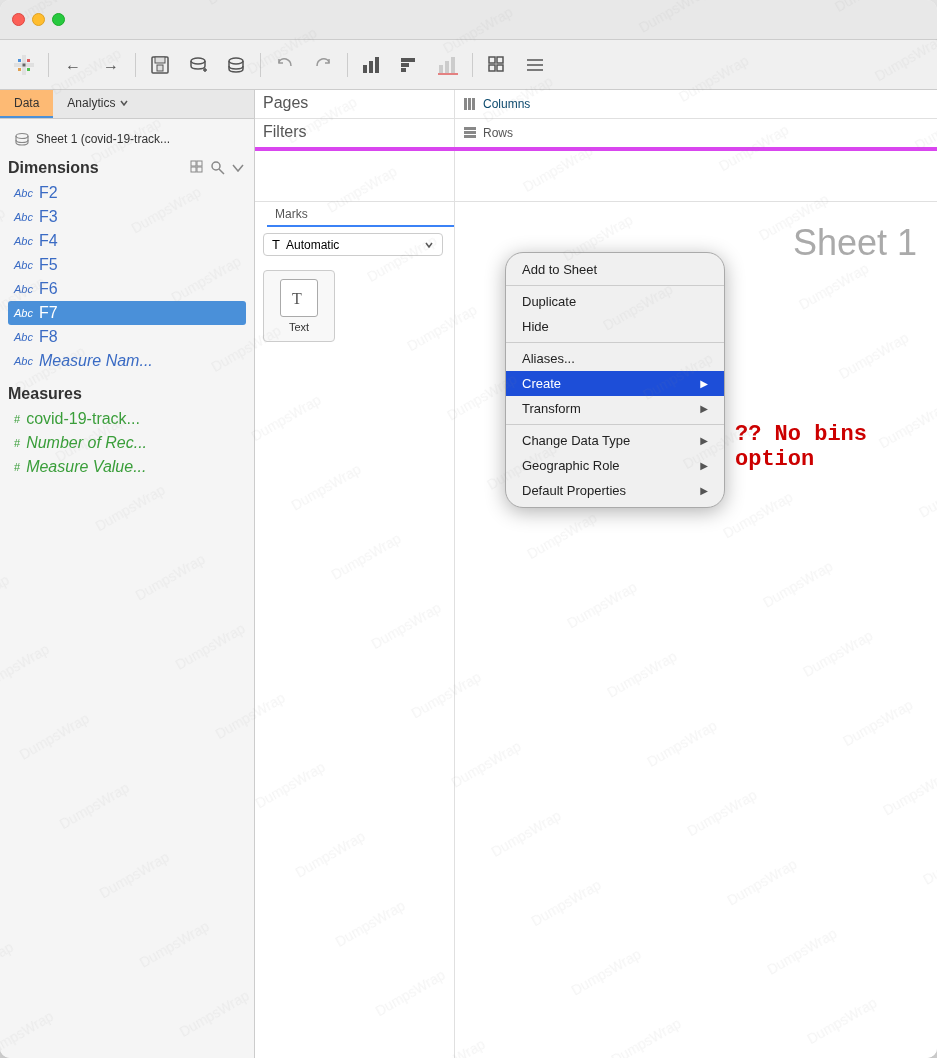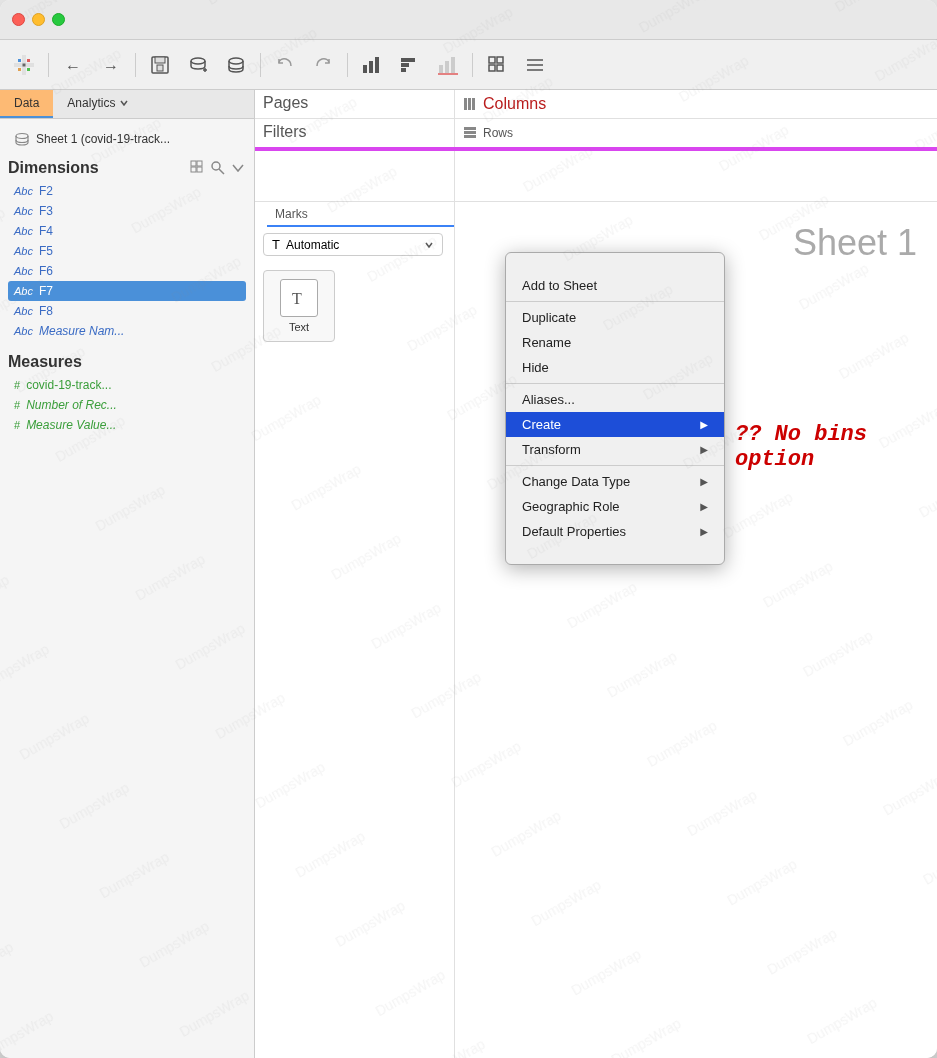--- a/index.html
+++ b/index.html
@@ -163,21 +163,21 @@
     }
     .dim-item.selected .type-label { color: white; }
 
     .type-label {
       font-size: 11px;
       color: #3a6bc4;
       font-style: italic;
     }
 
     .dim-name {
-      font-size: 12px;
+      font-size: 16px;
     }
 
     .measures-section {
       margin-top: 12px;
     }
 
     .measure-item {
       display: flex;
       align-items: center;
       gap: 6px;
@@ -222,24 +222,24 @@
     .sheet-title {
       font-size: 36px;
       color: #aaa;
       font-weight: 300;
     }
 
     .context-menu {
       position: absolute;
       background: #f0f0f0;
       border: 1px solid #aaa;
-      border-radius: 6px;
+      border-radius: 18px;
       box-shadow: 0 4px 20px rgba(0,0,0,0.3);
       min-width: 220px;
-      padding: 20px 0;
+      padding: 4px 0;
       pointer-events: all;
     }
 
     .menu-item {
       padding: 5px 16px;
       cursor: pointer;
       font-size: 13px;
       color: #222;
       display: flex;
       align-items: center;
@@ -270,21 +270,20 @@
       padding: 4px 0;
     }
 
     .annotation-text {
       position: absolute;
       font-family: "Courier New", monospace;
       font-size: 22px;
       font-weight: bold;
       color: #cc0000;
       pointer-events: none;
-      font-style: italic;
     }
 
     .pages-label {
       font-size: 16px;
       color: #555;
     }
 
     .pages-section {
       width: 200px;
       border-right: 1px solid #e0e0e0;
@@ -520,21 +519,21 @@
       <div style="display:flex; border-bottom:1px solid #e0e0e0;">
         <div class="pages-section">
           <span class="pages-label">Pages</span>
         </div>
         <div style="flex:1; padding:4px 8px; display:flex; align-items:center; gap:6px;">
           <svg width="14" height="14" viewBox="0 0 14 14">
             <rect x="1" y="1" width="3" height="12" fill="#888"></rect>
             <rect x="5" y="1" width="3" height="12" fill="#888"></rect>
             <rect x="9" y="1" width="3" height="12" fill="#888"></rect>
           </svg>
-          <span style="font-size:16px;color:#b91c1c;">Columns</span>
+          <span style="font-size:12px;color:#0c4a6e;">Columns</span>
         </div>
       </div>
 
       <div style="display:flex; border-bottom:4px solid #d946ef; min-height:28px;">
         <div class="pages-section">
           <span class="pages-label">Filters</span>
         </div>
         <div style="flex:1; padding:4px 8px; display:flex; align-items:center;">
           <svg width="14" height="14" viewBox="0 0 14 14">
             <rect x="1" y="1" width="12" height="3" fill="#888"></rect>
@@ -587,23 +586,20 @@
 
           <div style="position:absolute; top:0; left:-200px; right:0; bottom:0;">
 
             <div class="context-menu" style="left:250px; top:50px;">
               <div class="menu-item">
                 <span>Add to Sheet</span>
               </div>
               <div class="menu-separator"></div>
               <div class="menu-item">
                 <span>Duplicate</span>
-              </div>
-              <div class="menu-item">
-                <span>Rename</span>
               </div>
               <div class="menu-item">
                 <span>Hide</span>
               </div>
               <div class="menu-separator"></div>
               <div class="menu-item">
                 <span>Aliases...</span>
               </div>
               <div class="menu-item active-item">
                 <span>Create</span>

